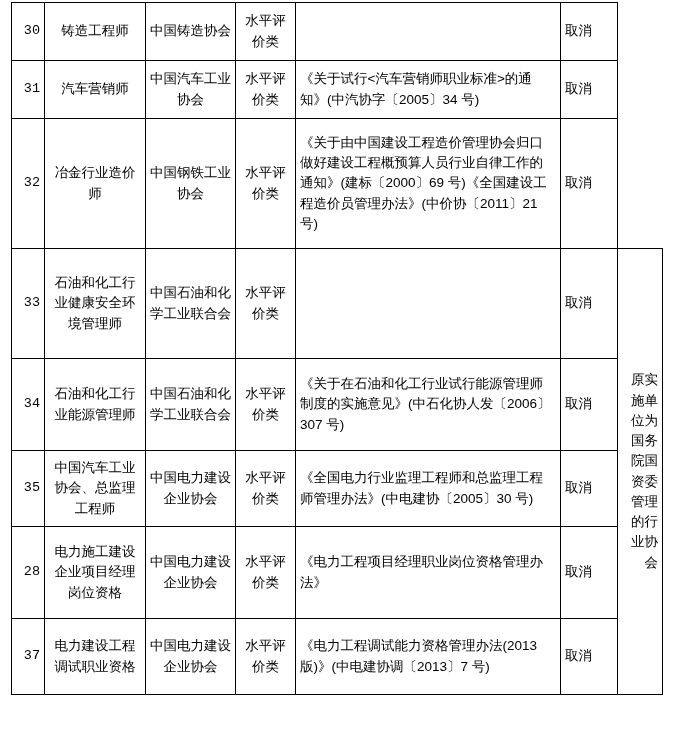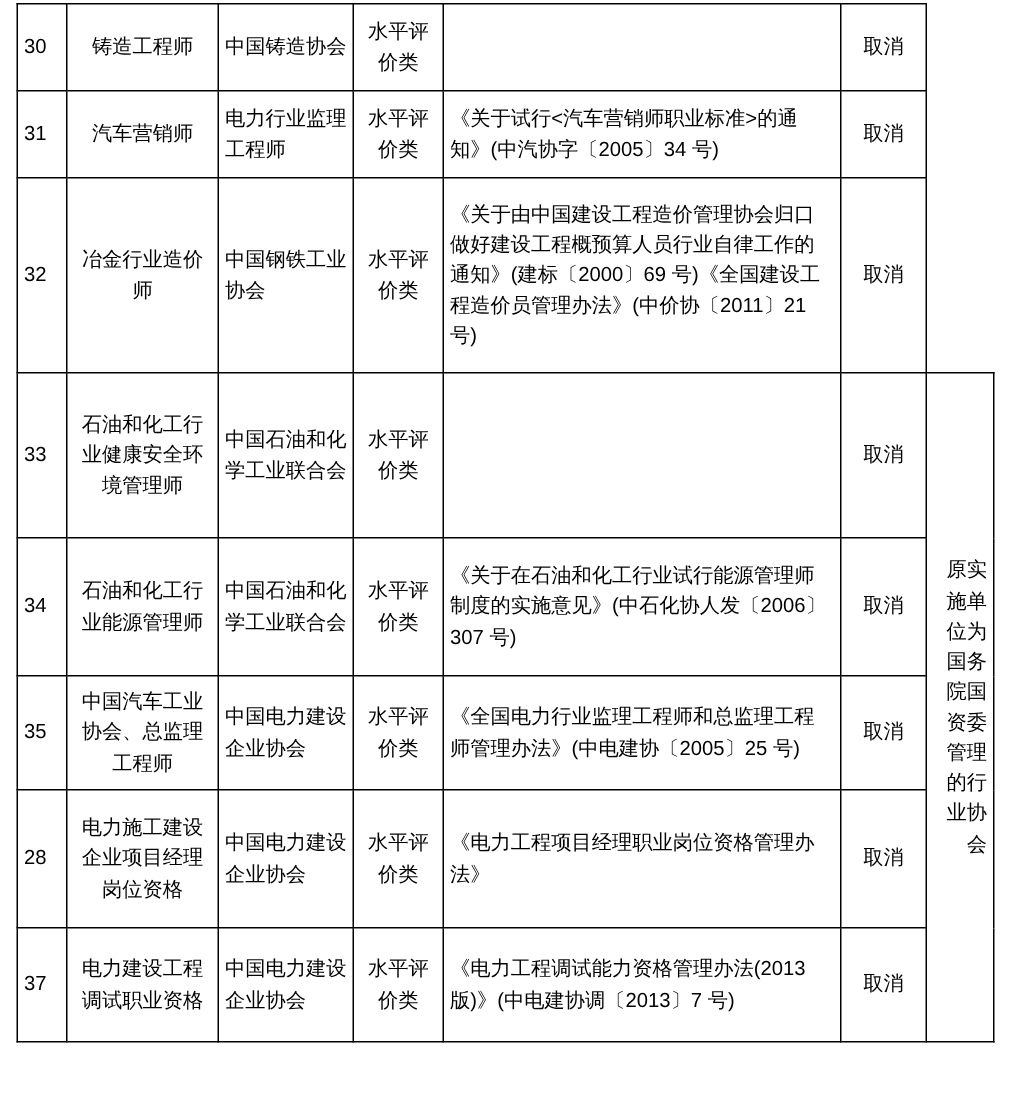--- a/index.html
+++ b/index.html
@@ -39,39 +39,40 @@
   
   col.c-num   { width: 33px; }
   col.c-name  { width: 101px; }
   col.c-org   { width: 90px; }
   col.c-type  { width: 60px; }
   col.c-doc   { width: 265px; }
   col.c-act   { width: 57px; }
   col.c-note  { width: 45px; }
 
   .cell-num {
-    text-align: left;
+    text-align: right;
     font-size: 14px;
+    font-family: Liberation Mono, monospace;
   }
   .cell-name {
     text-align: center;
     padding-left: 6px;
   }
   .cell-org {
+    text-align: center;
   }
   .cell-type {
     text-align: center;
   }
   .cell-doc {
     text-align: left;
     padding-left: 5px;
     padding-right: 3px;
   }
   .cell-act {
-    text-align: center;
   }
   .cell-note {
     text-align: right;
     line-height: 1.6;
     font-size: 13.5px;
   }
   .nobox {
     border: none !important;
   }
 </style>
@@ -97,21 +98,21 @@
         <td class="cell-org">中国铸造协会</td>
         <td class="cell-type">水平评价类</td>
         <td class="cell-doc"></td>
         <td class="cell-act">取消</td>
         <td class="nobox"></td>
       </tr>
 
       <tr style="height:58px;">
         <td class="cell-num">31</td>
         <td class="cell-name">汽车营销师</td>
-        <td class="cell-org">电力行业监理工程师</td>
+        <td class="cell-org">中国汽车工业协会</td>
         <td class="cell-type">水平评价类</td>
         <td class="cell-doc">《关于试行&lt;汽车营销师职业标准&gt;的通知》(中汽协字〔2005〕34 号)</td>
         <td class="cell-act">取消</td>
         <td class="nobox"></td>
       </tr>
 
       <tr style="height:130px;">
         <td class="cell-num">32</td>
         <td class="cell-name">冶金行业造价师</td>
         <td class="cell-org">中国钢铁工业协会</td>
@@ -138,21 +139,21 @@
         <td class="cell-type">水平评价类</td>
         <td class="cell-doc">《关于在石油和化工行业试行能源管理师制度的实施意见》(中石化协人发〔2006〕307 号)</td>
         <td class="cell-act">取消</td>
       </tr>
 
       <tr style="height:76px;">
         <td class="cell-num">35</td>
         <td class="cell-name">中国汽车工业协会、总监理工程师</td>
         <td class="cell-org">中国电力建设企业协会</td>
         <td class="cell-type">水平评价类</td>
-        <td class="cell-doc">《全国电力行业监理工程师和总监理工程师管理办法》(中电建协〔2005〕25 号)</td>
+        <td class="cell-doc">《全国电力行业监理工程师和总监理工程师管理办法》(中电建协〔2005〕30 号)</td>
         <td class="cell-act">取消</td>
       </tr>
 
       <tr style="height:92px;">
         <td class="cell-num">28</td>
         <td class="cell-name">电力施工建设企业项目经理岗位资格</td>
         <td class="cell-org">中国电力建设企业协会</td>
         <td class="cell-type">水平评价类</td>
         <td class="cell-doc">《电力工程项目经理职业岗位资格管理办法》</td>
         <td class="cell-act">取消</td>

